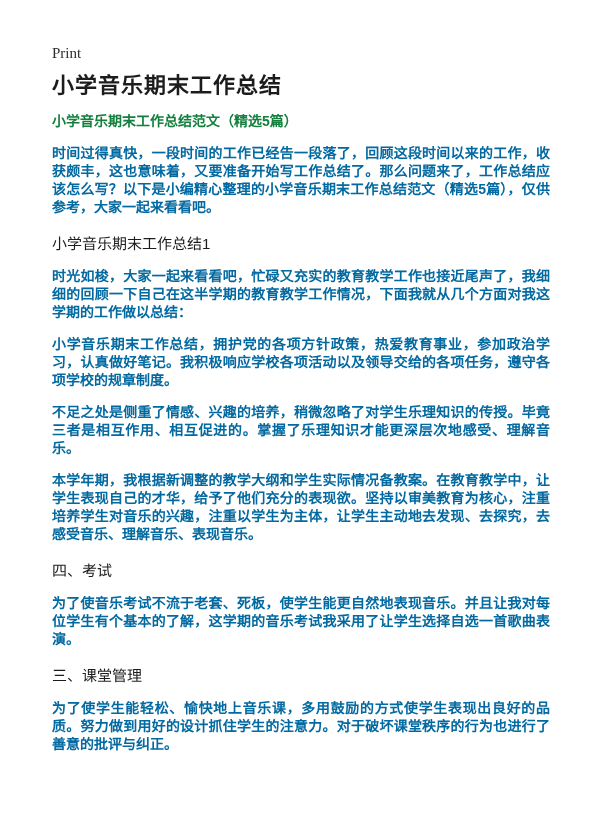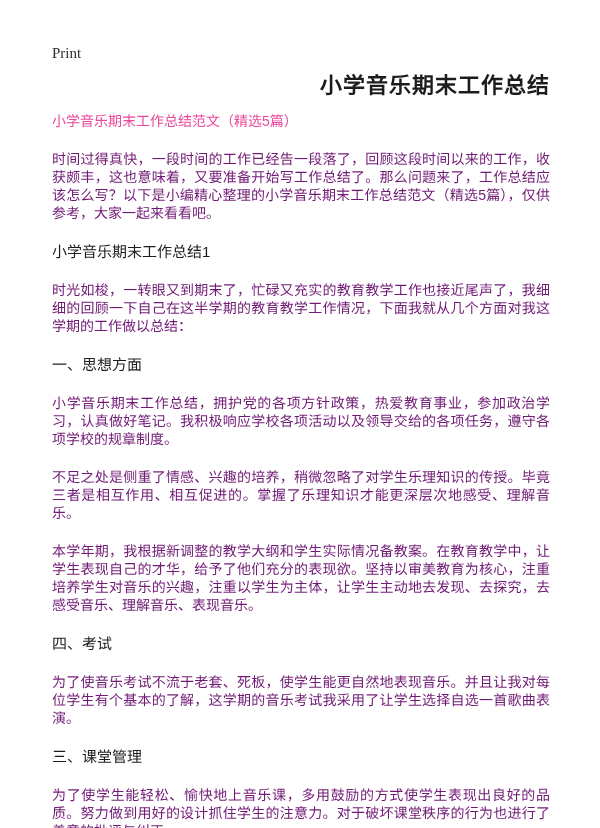--- a/index.html
+++ b/index.html
@@ -19,41 +19,43 @@
     display: inline-block;
     font-family: "Liberation Serif", "DejaVu Serif", serif;
     font-size: 15px;
     line-height: 19px;
     color: #2e2e2e;
     text-decoration: none;
     cursor: pointer;
   }
   .doc-title {
     margin: 10px 0 0 0;
-    text-align: right;
+    text-align: left;
     font-size: 22px;
     line-height: 26px;
     font-weight: bold;
     color: #1c1c1c;
     letter-spacing: 1px;
   }
   .doc-subtitle {
     margin: 13px 0 0 0;
     font-size: 14px;
     line-height: 18px;
-    color: #ec4899;
+    color: #15803d;
+    font-weight: bold;
   }
   .para {
-    margin: 20px 0;
+    margin: 14px 0;
     font-size: 14px;
     line-height: 18px;
     text-align: justify;
     text-justify: inter-ideograph;
-    color: #701a75;
+    color: #0369a1;
     word-break: break-all;
+    font-weight: bold;
   }
   .sec-heading {
     margin: 18px 0 14px 0;
     font-size: 15px;
     line-height: 19px;
     font-weight: normal;
     color: #1c1c1c;
   }
 </style>
 </head>
@@ -64,25 +66,24 @@
   <a class="print-link">Print</a>
 
   <h1 class="doc-title">小学音乐期末工作总结</h1>
 
   <div class="doc-subtitle">小学音乐期末工作总结范文（精选5篇）</div>
 
   <p class="para">时间过得真快，一段时间的工作已经告一段落了，回顾这段时间以来的工作，收获颇丰，这也意味着，又要准备开始写工作总结了。那么问题来了，工作总结应该怎么写？以下是小编精心整理的小学音乐期末工作总结范文（精选5篇），仅供参考，大家一起来看看吧。</p>
 
   <div>
     <h2 class="sec-heading">小学音乐期末工作总结1</h2>
-    <p class="para">时光如梭，一转眼又到期末了，忙碌又充实的教育教学工作也接近尾声了，我细细的回顾一下自己在这半学期的教育教学工作情况，下面我就从几个方面对我这学期的工作做以总结：</p>
+    <p class="para">时光如梭，大家一起来看看吧，忙碌又充实的教育教学工作也接近尾声了，我细细的回顾一下自己在这半学期的教育教学工作情况，下面我就从几个方面对我这学期的工作做以总结：</p>
   </div>
 
   <div>
-    <h2 class="sec-heading">一、思想方面</h2>
     <p class="para">小学音乐期末工作总结，拥护党的各项方针政策，热爱教育事业，参加政治学习，认真做好笔记。我积极响应学校各项活动以及领导交给的各项任务，遵守各项学校的规章制度。</p>
   </div>
 
   <div>
     <p class="para">不足之处是侧重了情感、兴趣的培养，稍微忽略了对学生乐理知识的传授。毕竟三者是相互作用、相互促进的。掌握了乐理知识才能更深层次地感受、理解音乐。</p>
     <p class="para">本学年期，我根据新调整的教学大纲和学生实际情况备教案。在教育教学中，让学生表现自己的才华，给予了他们充分的表现欲。坚持以审美教育为核心，注重培养学生对音乐的兴趣，注重以学生为主体，让学生主动地去发现、去探究，去感受音乐、理解音乐、表现音乐。</p>
   </div>
 
   <div>
     <h2 class="sec-heading">四、考试</h2>

